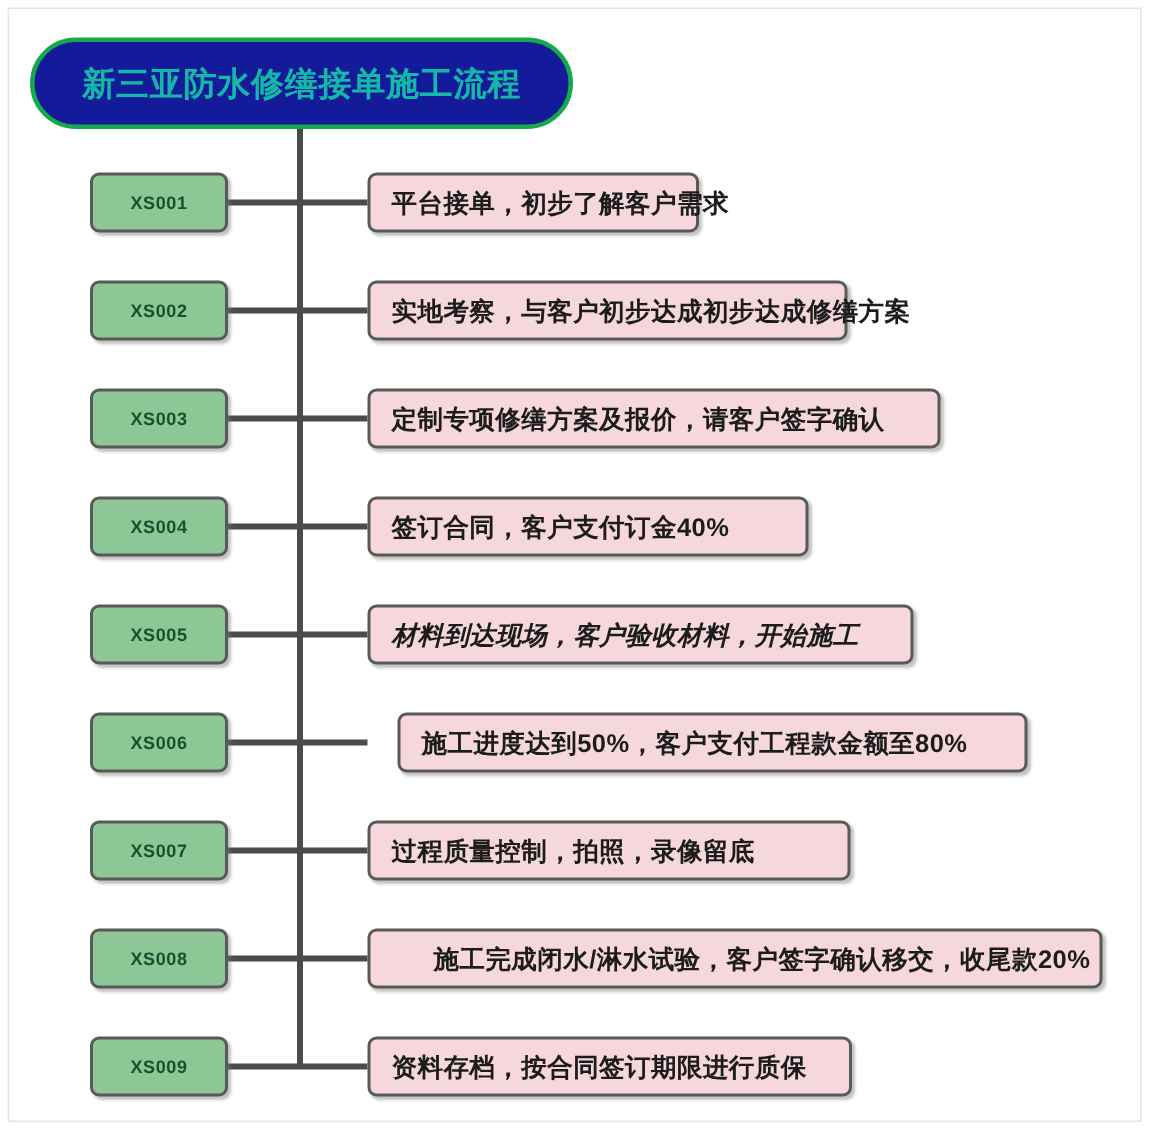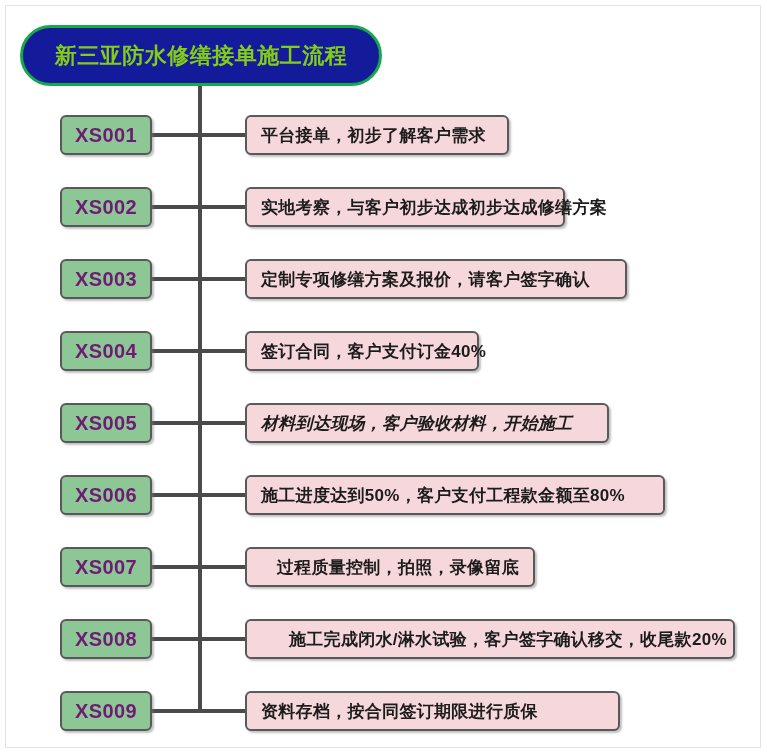--- a/index.html
+++ b/index.html
@@ -38,21 +38,21 @@
     height: 61px;
     background: #141B9B;
     border: 3px solid #16A94C;
     border-radius: 32px;
     box-sizing: border-box;
     display: flex;
     align-items: center;
     justify-content: center;
   }
   #title-text {
-    color: #84cc16;
+    color: #14b8a6;
     font-size: 22px;
     font-weight: bold;
     letter-spacing: 0.5px;
     white-space: nowrap;
   }
 
   
   .line {
     position: absolute;
     background: #4b4b4b;
@@ -79,23 +79,23 @@
     background: #8CC795;
     border: 2px solid #595959;
     border-radius: 6px;
     box-sizing: border-box;
     display: flex;
     align-items: center;
     justify-content: center;
     box-shadow: 2px 2px 2px rgba(120,120,120,0.45);
   }
   .code-text {
-    font-size: 20px;
+    font-size: 12px;
     font-weight: bold;
-    color: #701a75;
+    color: #14532d;
     letter-spacing: 0.4px;
   }
   .desc-box {
     position: absolute;
     left: 245px;
     top: 0;
     height: 40px;
     background: #F6D8DC;
     border: 2px solid #595959;
     border-radius: 6px;
@@ -125,21 +125,21 @@
   </div>
 
   <div id="spine" class="line" style="left: 198px; top: 86px; height: 625px;"></div>
 
   <div id="rows">
       <div class="row" style="top: 115px;">
         <div class="line h-connector" style="left: 152px; top: 18px; width: 93px;"></div>
         <div class="code-box">
           <span class="code-text">XS001</span>
         </div>
-        <div class="desc-box" style="width: 264px;">
+        <div class="desc-box" style="width: 221px;">
           <span class="desc-text">平台接单，初步了解客户需求</span>
         </div>
       </div>
       <div class="row" style="top: 187px;">
         <div class="line h-connector" style="left: 152px; top: 18px; width: 93px;"></div>
         <div class="code-box">
           <span class="code-text">XS002</span>
         </div>
         <div class="desc-box" style="width: 320px;">
           <span class="desc-text">实地考察，与客户初步达成初步达成修缮方案</span>
@@ -152,64 +152,64 @@
         </div>
         <div class="desc-box" style="width: 382px; align-items: center;">
           <span class="desc-text">定制专项修缮方案及报价，请客户签字确认</span>
         </div>
       </div>
       <div class="row" style="top: 331px;">
         <div class="line h-connector" style="left: 152px; top: 18px; width: 93px;"></div>
         <div class="code-box">
           <span class="code-text">XS004</span>
         </div>
-        <div class="desc-box" style="width: 234px;">
+        <div class="desc-box" style="width: 294px;">
           <span class="desc-text">签订合同，客户支付订金40%</span>
         </div>
       </div>
       <div class="row" style="top: 403px;">
         <div class="line h-connector" style="left: 152px; top: 18px; width: 93px;"></div>
         <div class="code-box">
           <span class="code-text">XS005</span>
         </div>
         <div class="desc-box" style="width: 364px; font-style: italic;">
           <span class="desc-text">材料到达现场，客户验收材料，开始施工</span>
         </div>
       </div>
       <div class="row" style="top: 475px;">
         <div class="line h-connector" style="left: 152px; top: 18px; width: 93px;"></div>
         <div class="code-box">
           <span class="code-text">XS006</span>
         </div>
-        <div class="desc-box" style="width: 420px;">
+        <div class="desc-box" style="width: 420px; margin-left: 20px;">
           <span class="desc-text">施工进度达到50%，客户支付工程款金额至80%</span>
         </div>
       </div>
       <div class="row" style="top: 547px;">
         <div class="line h-connector" style="left: 152px; top: 18px; width: 93px;"></div>
         <div class="code-box">
           <span class="code-text">XS007</span>
         </div>
-        <div class="desc-box" style="width: 290px; justify-content: flex-end;">
+        <div class="desc-box" style="width: 322px;">
           <span class="desc-text">过程质量控制，拍照，录像留底</span>
         </div>
       </div>
       <div class="row" style="top: 619px;">
         <div class="line h-connector" style="left: 152px; top: 18px; width: 93px;"></div>
         <div class="code-box">
           <span class="code-text">XS008</span>
         </div>
         <div class="desc-box" style="width: 490px; padding-left: 42px;">
           <span class="desc-text">施工完成闭水/淋水试验，客户签字确认移交，收尾款20%</span>
         </div>
       </div>
       <div class="row" style="top: 691px;">
         <div class="line h-connector" style="left: 152px; top: 18px; width: 93px;"></div>
         <div class="code-box">
           <span class="code-text">XS009</span>
         </div>
-        <div class="desc-box" style="width: 375px; align-items: center;">
+        <div class="desc-box" style="width: 323px; align-items: center;">
           <span class="desc-text">资料存档，按合同签订期限进行质保</span>
         </div>
       </div>
     </div>
 
 </div>
 
 </body></html>

